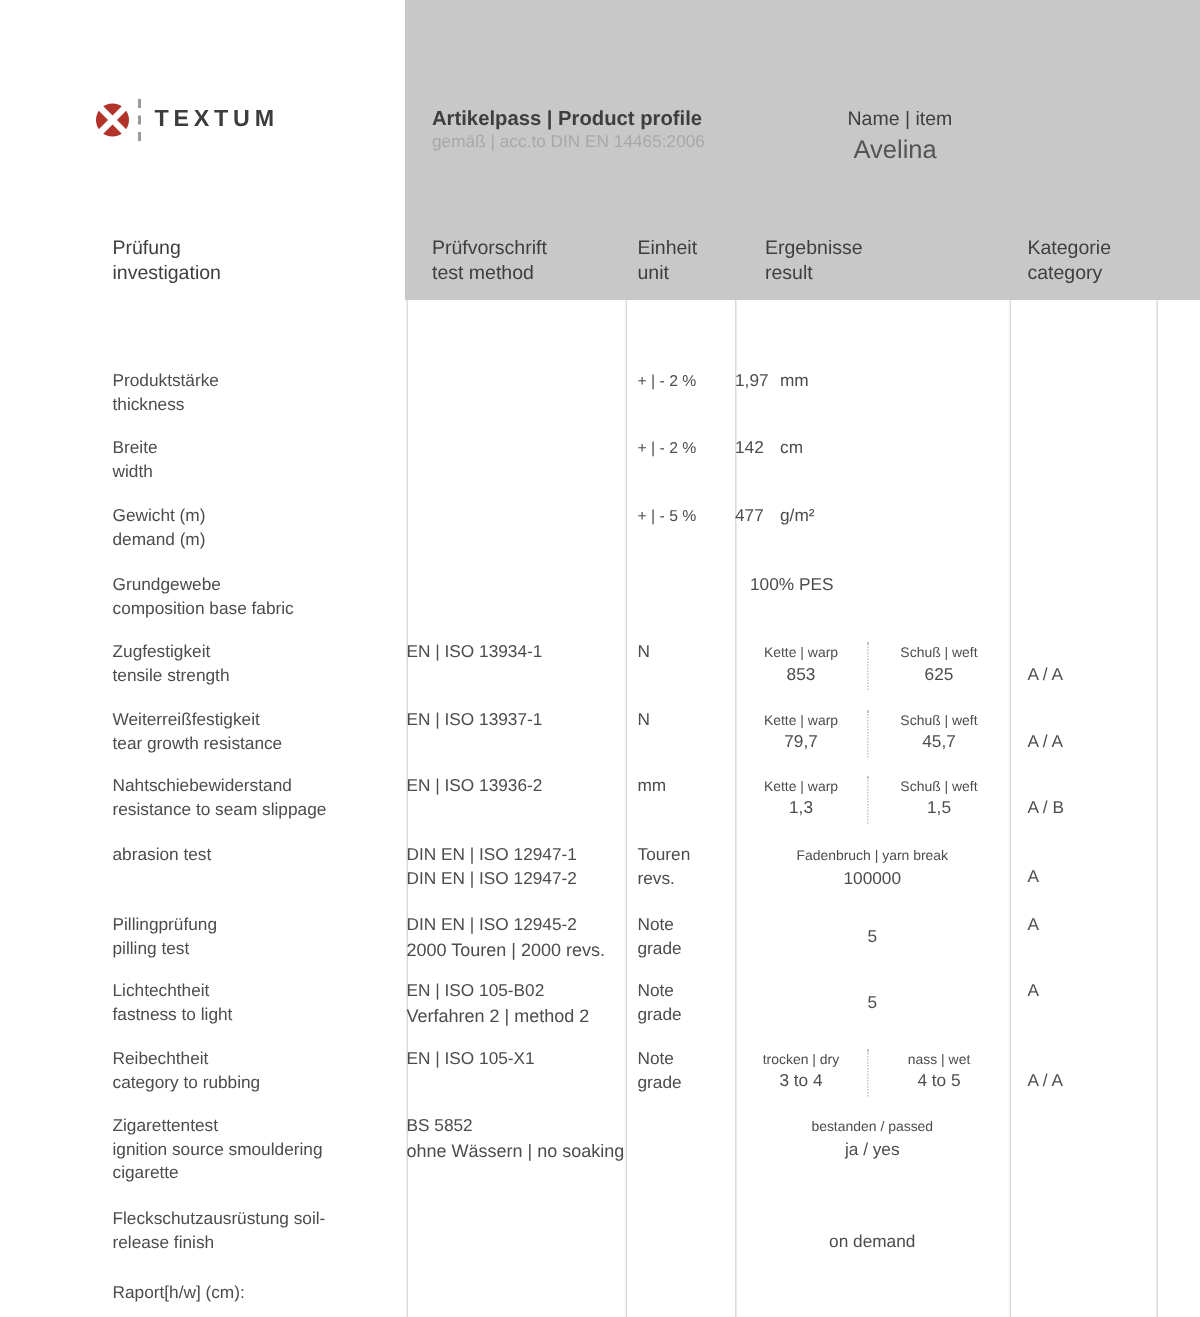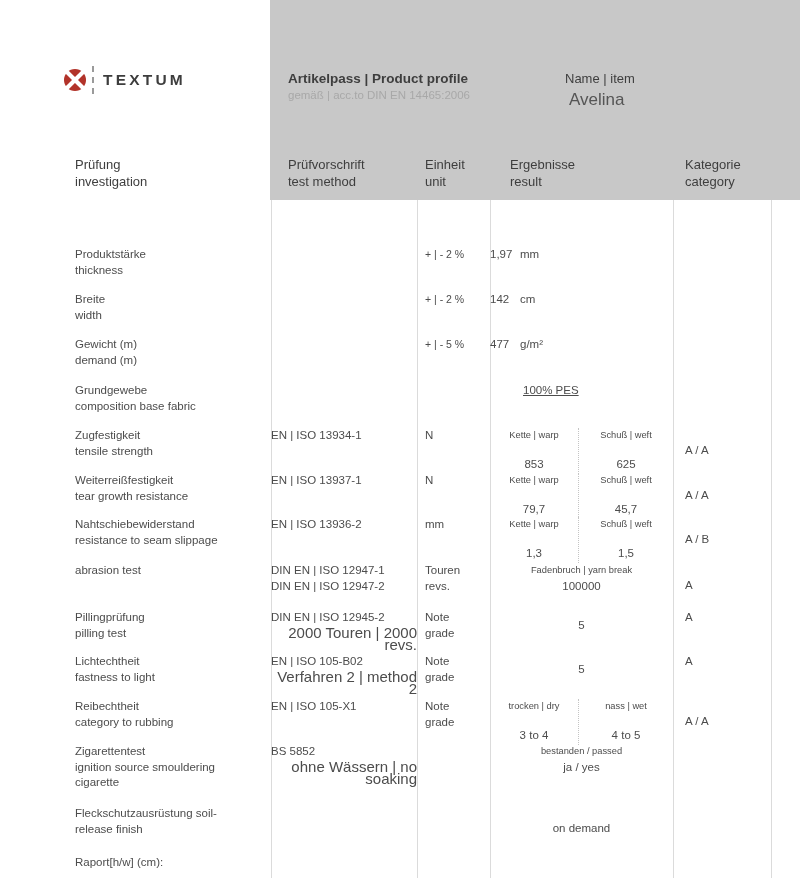--- a/index.html
+++ b/index.html
@@ -35,35 +35,35 @@
   .vl1{left:271px;} .vl2{left:417px;} .vl3{left:490px;} .vl4{left:673px;} .vl5{left:771px;}
 
   
   .rows{position:absolute;left:0;top:200px;width:800px;padding-top:47px;}
   .row{display:grid;grid-template-columns:75px 196px 146px 73px 183px 127px;height:45px;align-items:start;}
   .h44{height:44px;} .h46{height:46px;} .h47{height:47px;} .h62{height:62px;} .h49{height:49px;} .h23{height:23px;}
 
   .c{min-width:0;}
   .label{font-size:11.5px;line-height:15.5px;color:#4c4c4c;}
   .method{font-size:11.5px;line-height:15.5px;}
-  .note{font-size:15px;line-height:12px;margin-top:1px;color:#4c4c4c;text-align:right;}
+  .note{font-size:12px;line-height:12px;margin-top:1px;color:#4c4c4c;}
   .unit{padding-left:8px;font-size:11.5px;line-height:15.5px;}
   .tol{font-size:10.5px;}
   .cat{padding-left:12px;font-size:11.5px;line-height:15.5px;}
   .line2{margin-top:15px;}
 
   
   .ri{padding-left:0;font-size:11.5px;line-height:15.5px;}
   .ri .val{display:inline-block;min-width:30px;}
-  .rp{padding-left:33px;font-size:11.5px;line-height:15.5px;text-decoration:underline;}
+  .rp{padding-left:10px;font-size:11.5px;line-height:15.5px;}
   .rd{display:grid;grid-template-columns:88px 95px;}
   .rd .sub{text-align:center;padding-top:1px;padding-bottom:4px;}
   .rd .s2{border-left:1px dotted #c4c4c4;}
   .sub-label{font-size:9.3px;line-height:12px;color:#4c4c4c;}
-  .sub-val{font-size:11.5px;margin-top:17px;}
+  .sub-val{font-size:11.5px;margin-top:3px;}
   .rc{text-align:center;font-size:11.5px;line-height:15.5px;}
   .rc .rl{font-size:9.3px;line-height:12px;padding-top:1px;}
   .rc .rv{margin-top:3px;}
   .lone{margin-top:8px;}
   .mt15{margin-top:15px;}
 </style>
 </head>
 <body>
 
 <div id="page">

